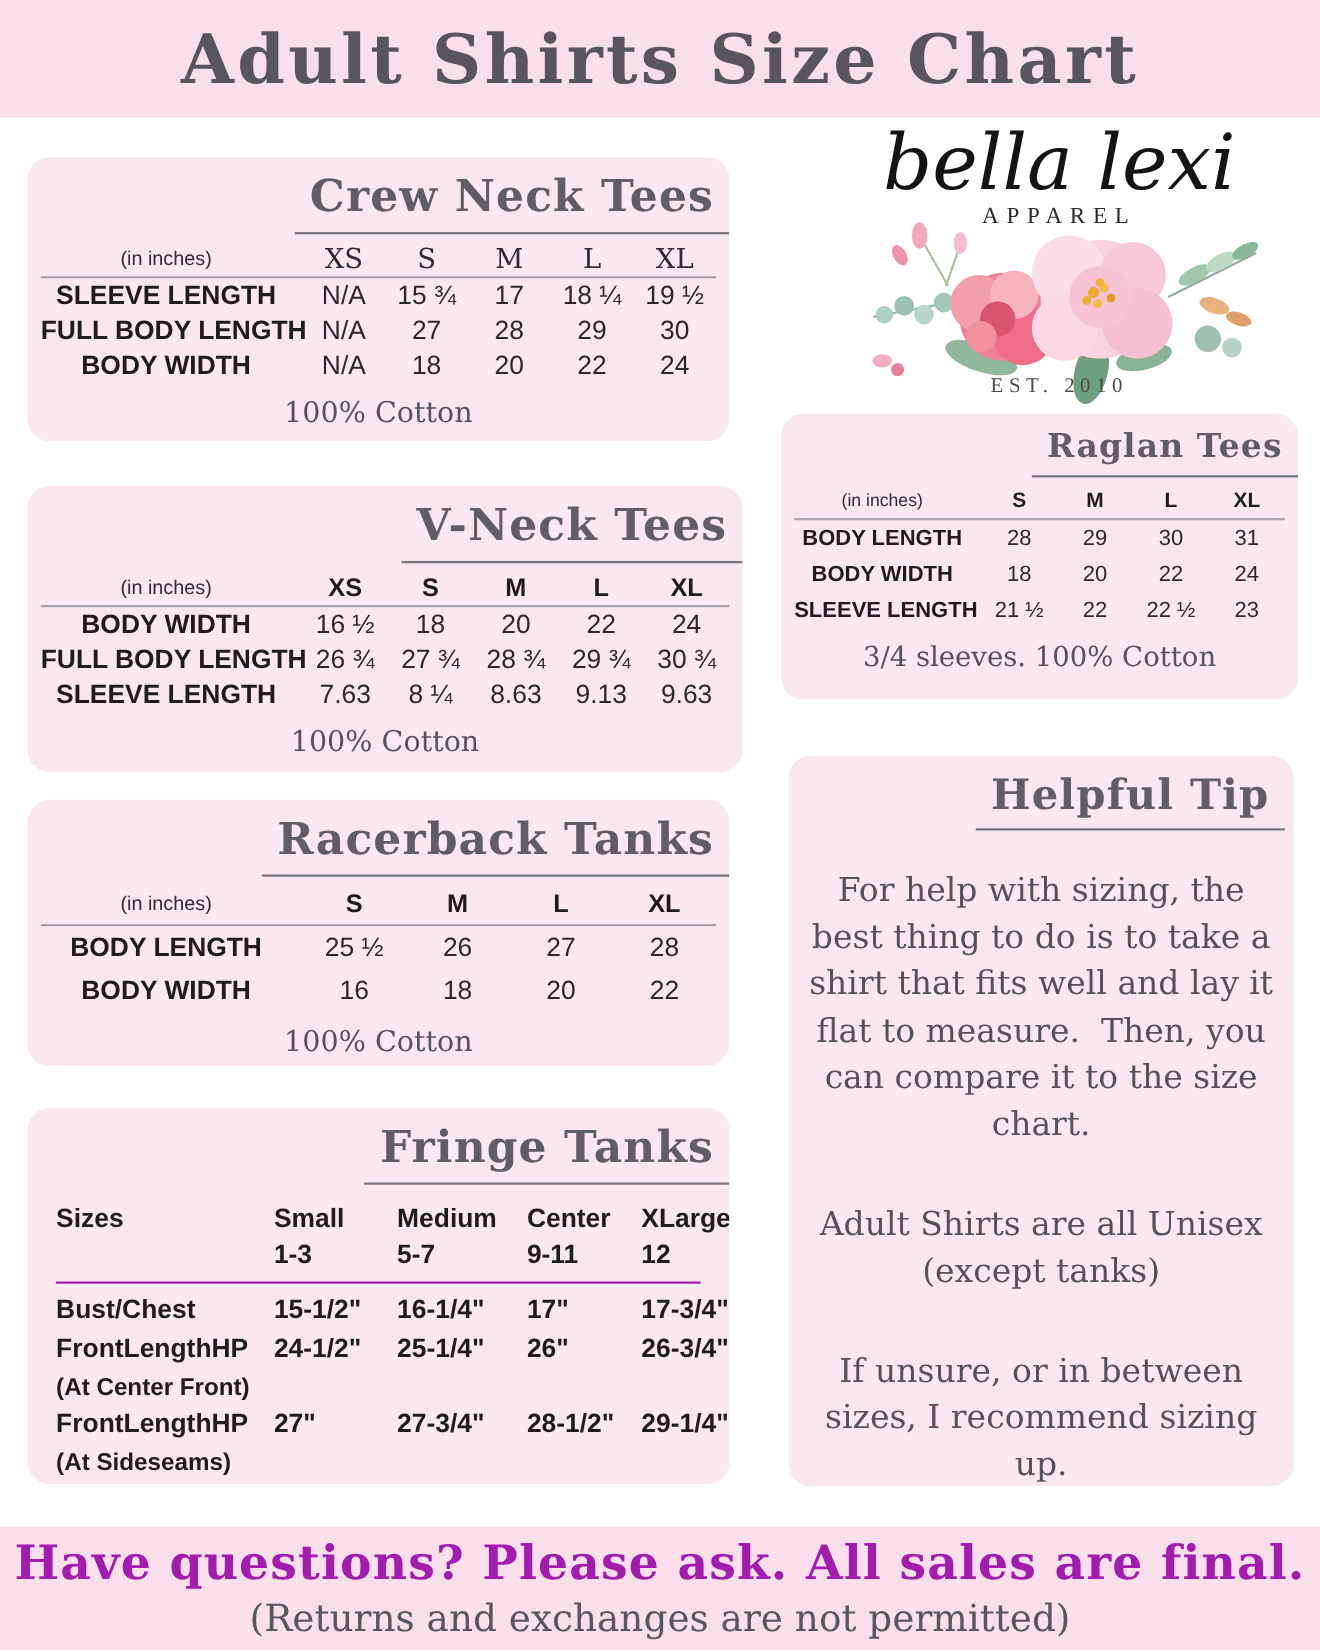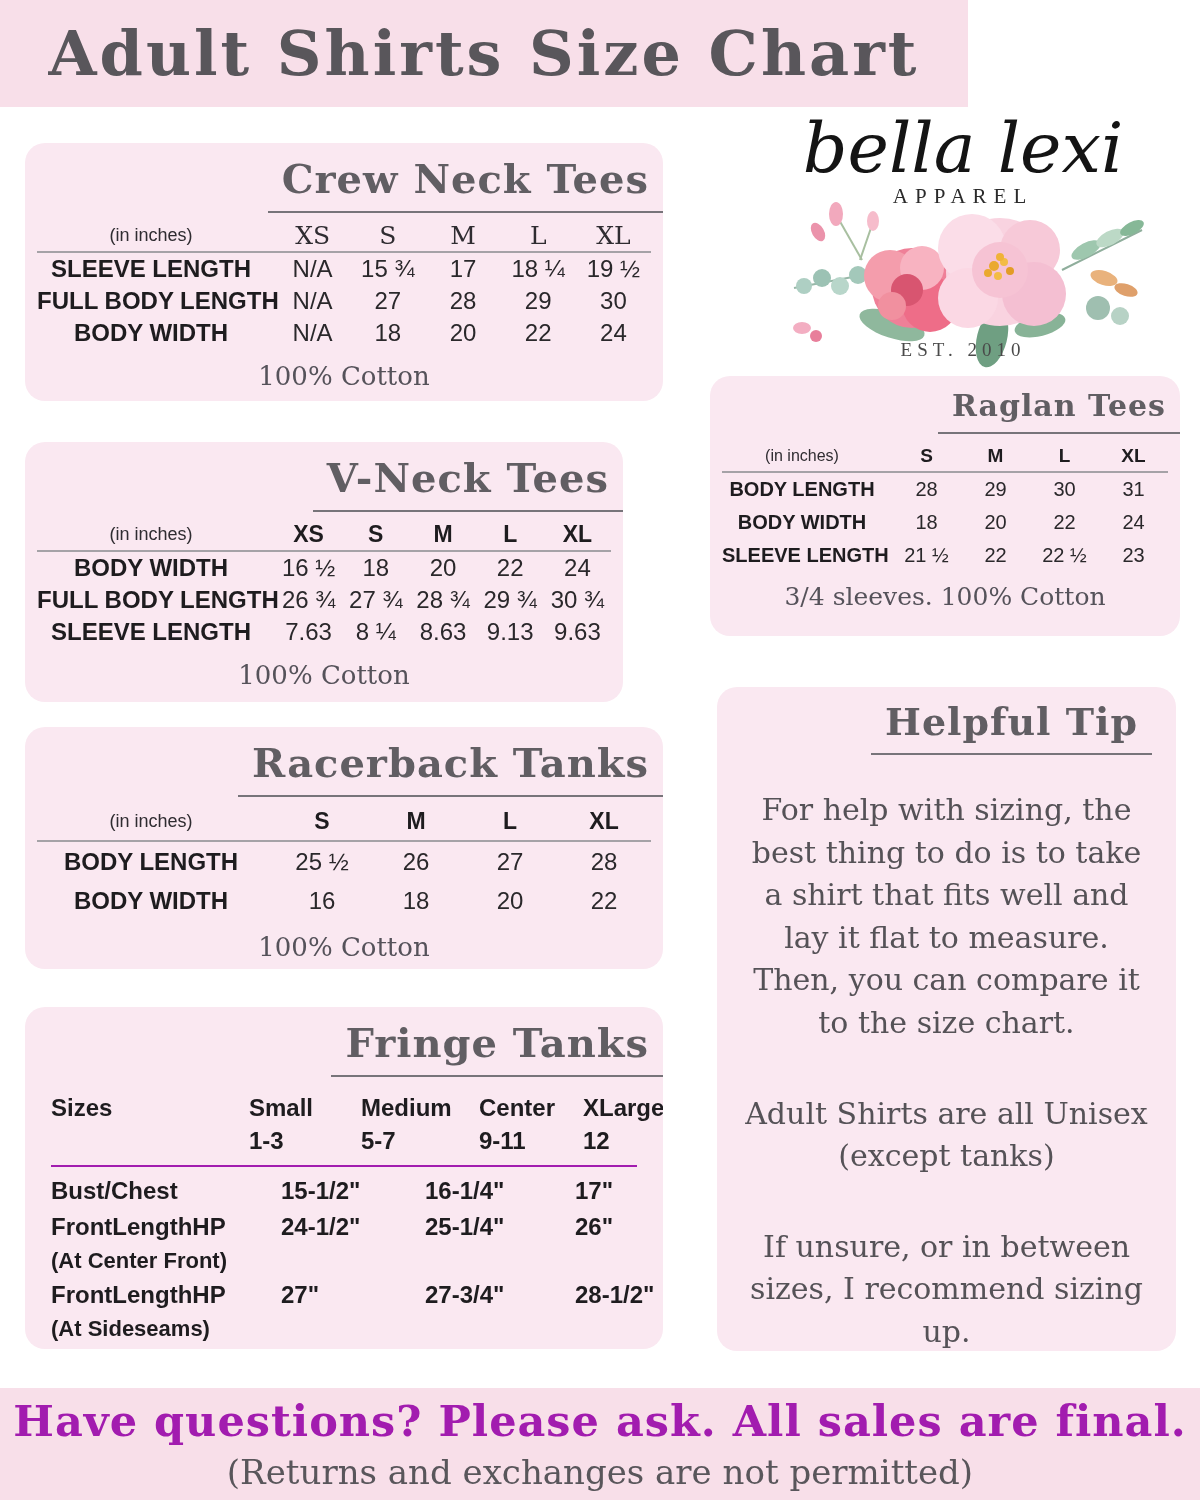--- a/index.html
+++ b/index.html
@@ -5,21 +5,21 @@
   * { margin:0; padding:0; box-sizing:border-box; }
   html,body { background:#ffffff; }
   .page {
     position:relative; width:1200px; height:1500px; margin:0 auto;
     background:#ffffff; overflow:hidden;
     font-family:"Liberation Sans", sans-serif; color:#262428;
   }
 
   
   .banner {
-    position:absolute; left:0; top:0; width:968px; height:107px;
+    position:absolute; left:0; top:0; width:1200px; height:107px;
     background:#f8dfe9; display:flex; align-items:center; justify-content:center;
   }
   .banner h1 {
     font-family:"DejaVu Serif", serif; font-weight:bold; color:#59565b;
     font-size:62px; letter-spacing:3px; white-space:nowrap;
   }
 
   
   .card {
     position:absolute; background:#fae8f1; border-radius:20px; overflow:hidden;
@@ -53,26 +53,26 @@
     text-align:center; margin-top:12px;
     font-family:"DejaVu Serif", serif; font-size:26px; color:#55525a;
   }
   .raglan .footnote { font-size:25px; margin-top:10px; }
 
   
   .fringe-table { padding:0 26px; margin-top:14px; }
   .f-grid { display:grid; grid-template-columns:198px 112px 118px 104px 1fr; }
   .f-head { border-bottom:2px solid #a21caf; padding-bottom:8px; }
   .f-head .fh { font-weight:bold; font-size:24px; color:#1e1c1f; line-height:33px; }
-  .f-row { align-items:center; height:36px;gap:32px; }
+  .f-row { align-items:center; height:36px; }
   .f-cell { font-weight:bold; font-size:24px; color:#1e1c1f; white-space:nowrap; }
   .f-sub { height:32px; display:flex; align-items:center; font-weight:bold; font-size:22px; color:#1e1c1f; }
 
   
-  .tip { padding:0 24px; }
+  .tip { padding:0 8px; }
   .tip .card-title span { font-size:38px; border-bottom-width:2px; }
   .tip p {
     font-family:"DejaVu Serif", serif; font-size:30px; line-height:1.42;
     color:#555257; text-align:center; white-space:pre-wrap;
   }
   .tip p.p1 { margin-top:34px; }
   .tip p.p2 { margin-top:48px; }
   .tip p.p3 { margin-top:48px; }
 
   
@@ -191,21 +191,21 @@
         <div class="t-cell">N/A</div>
         <div class="t-cell">18</div>
         <div class="t-cell">20</div>
         <div class="t-cell">22</div>
         <div class="t-cell">24</div>
       </div>
     </div>
     <div class="footnote">100% Cotton</div>
   </div>
 
-  <div class="card" style="left:25px; top:442px; width:598px; height:260px;">
+  <div class="card" style="left:25px; top:442px; width:650px; height:260px;">
     <div class="card-title"><span>V-Neck Tees</span></div>
     <div class="size-table">
       <div class="t-row cols5 t-head">
         <div class="t-label unit">(in inches)</div>
         <div class="t-cell head-bold">XS</div>
         <div class="t-cell head-bold">S</div>
         <div class="t-cell head-bold">M</div>
         <div class="t-cell head-bold">L</div>
         <div class="t-cell head-bold">XL</div>
       </div>

